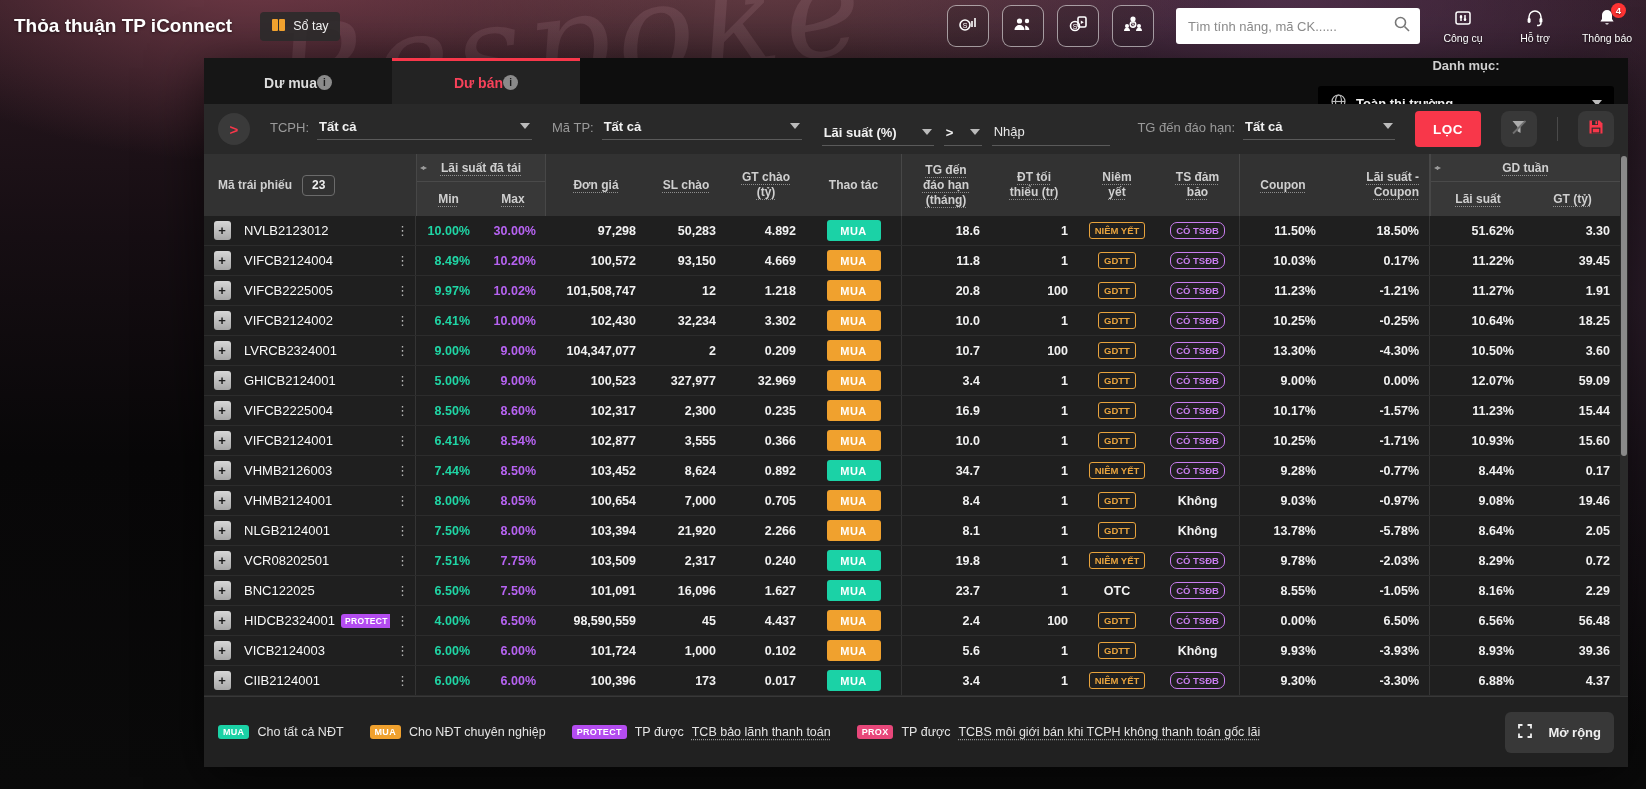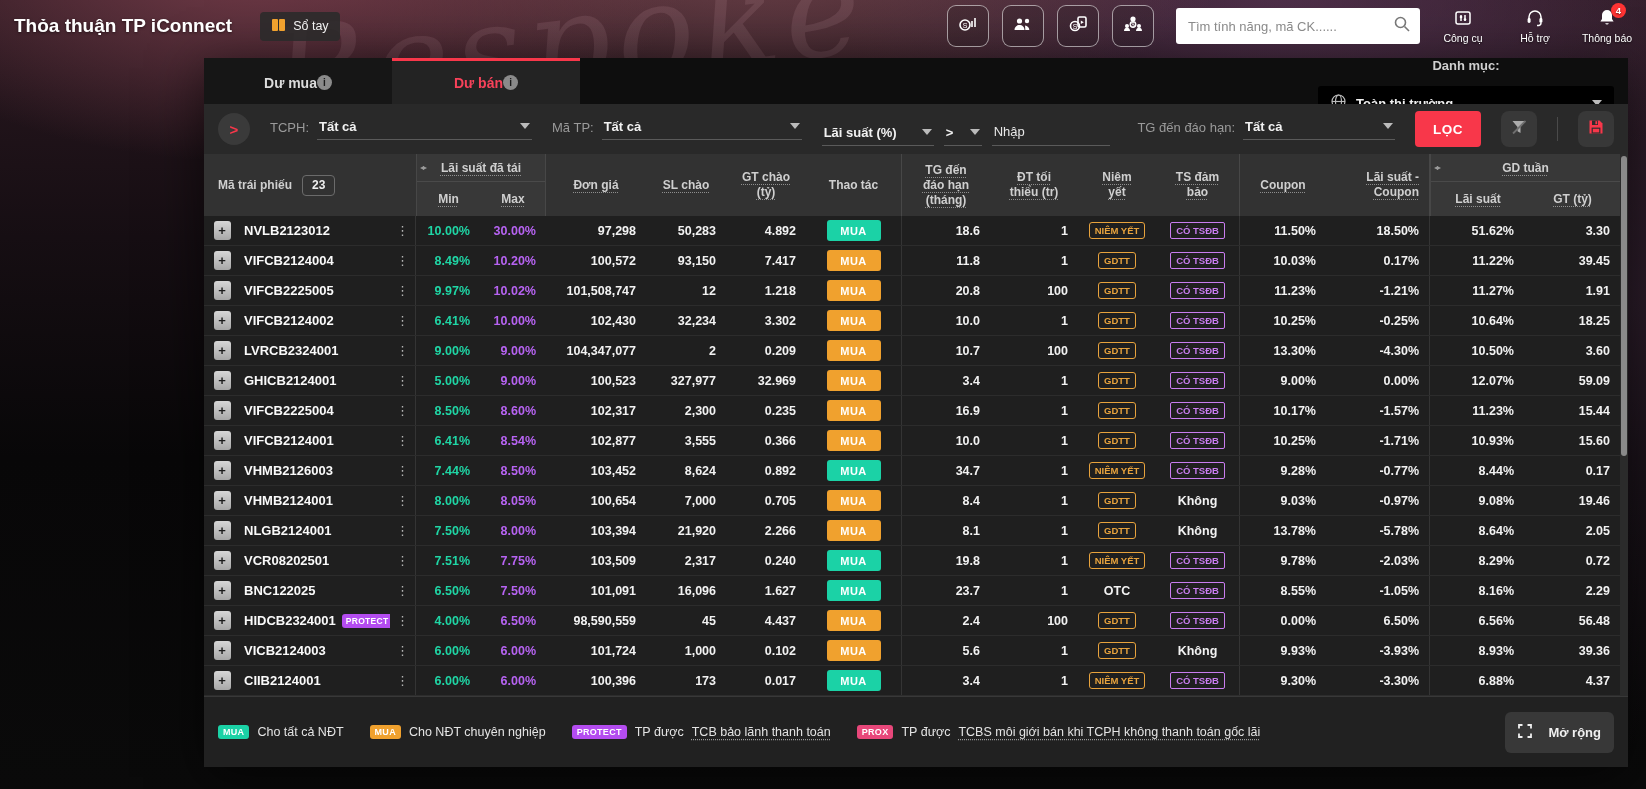--- a/index.html
+++ b/index.html
@@ -80,28 +80,28 @@
 
   .tbody{ background:#1e1e1e; }
   .trow{ height:30px; border-bottom:1px solid #2c2c2c; background:#1f1f1f; }
   .td{ display:flex; align-items:center; overflow:hidden; }
   .c-center{ justify-content:center; }
   .num{ justify-content:flex-end; padding-right:10px; font-size:12.5px; font-weight:700; color:#f2f2f2; white-space:nowrap;}
   .num.min{ color:#1fd6a5; }
   .num.max{ color:#b763f2; }
   .bR{ border-right:1px solid #343434; }
   .code-cell{ gap:6px; padding-left:4px;}
-  .code{ font-size:13px; font-weight:700; color:#fafafa; white-space:nowrap;}
+  .code{ font-size:13px; font-weight:400; color:#fafafa; white-space:nowrap;}
   .expand-btn{ width:17px; height:19px; border:none; border-radius:3px; background:linear-gradient(#d6d6d6,#a8a8a8); color:#1c1c1c; font-weight:700; font-size:13px; line-height:1; cursor:pointer; font-family:inherit;}
   .kebab{ color:#b5b5b5; font-size:13px; cursor:pointer; letter-spacing:0;}
   .mua-btn{ border:none; border-radius:3px; width:54px; height:21px; font-size:11px; font-weight:700; color:#fff; cursor:pointer; font-family:inherit; letter-spacing:.5px;}
   .mua-all{ background:#1bd2a6; }
   .mua-pro{ background:#f0a12e; }
   .obadge{ border:1px solid #e8a33d; color:#e8a33d; font-size:9.5px; font-weight:700; border-radius:3px; padding:2px 5px; white-space:nowrap;}
-  .pbadge{ border:1px solid #c97df0; color:#c97df0; font-size:9.5px; font-weight:700; border-radius:2px; padding:2px 5px; white-space:nowrap;}
+  .pbadge{ border:1px solid #c97df0; color:#c97df0; font-size:9.5px; font-weight:700; border-radius:7px; padding:2px 5px; white-space:nowrap;}
   .plain{ font-size:12.5px; font-weight:700; color:#f2f2f2; }
   .protect-badge{ background:#b44cf0; color:#fff; font-size:8.5px; font-weight:700; border-radius:3px; padding:2px 4px; letter-spacing:.3px;}
 
   .scrollbar{ position:absolute; right:0; top:0; bottom:0; width:8px; background:#2b2b2b; }
   .thumb{ position:absolute; top:2px; right:1px; width:6px; height:300px; border-radius:3px; background:#8a8a8a; cursor:grab;}
 
   
   .pfooter{ height:71px; background:#212121; border-top:1px solid #383838; display:flex; align-items:center; padding:0 14px; gap:26px;}
   .leg-item{ display:flex; align-items:center; gap:8px; font-size:12.5px; color:#e4e4e4; white-space:nowrap;}
   .leg-badge{ font-size:9px; font-weight:700; color:#fff; border-radius:3px; padding:2px 5px; letter-spacing:.3px;}
@@ -412,21 +412,21 @@
           <div class="td code-cell">
             <span class="code">VIFCB2124004</span>
           </div>
           <div class="td c-center bR">
             <span class="kebab">⋮</span>
           </div>
           <div class="td num min">8.49%</div>
           <div class="td num max">10.20%</div>
           <div class="td num">100,572</div>
           <div class="td num">93,150</div>
-          <div class="td num">7.417</div>
+          <div class="td num">4.669</div>
           <div class="td c-center bR">
             <button class="mua-btn mua-pro">MUA</button>
           </div>
           <div class="td num">11.8</div>
           <div class="td num">1</div>
           <div class="td c-center">
             <span class="obadge">GDTT</span>
           </div>
           <div class="td c-center bR">
             <span class="pbadge">CÓ TSĐB</span>

